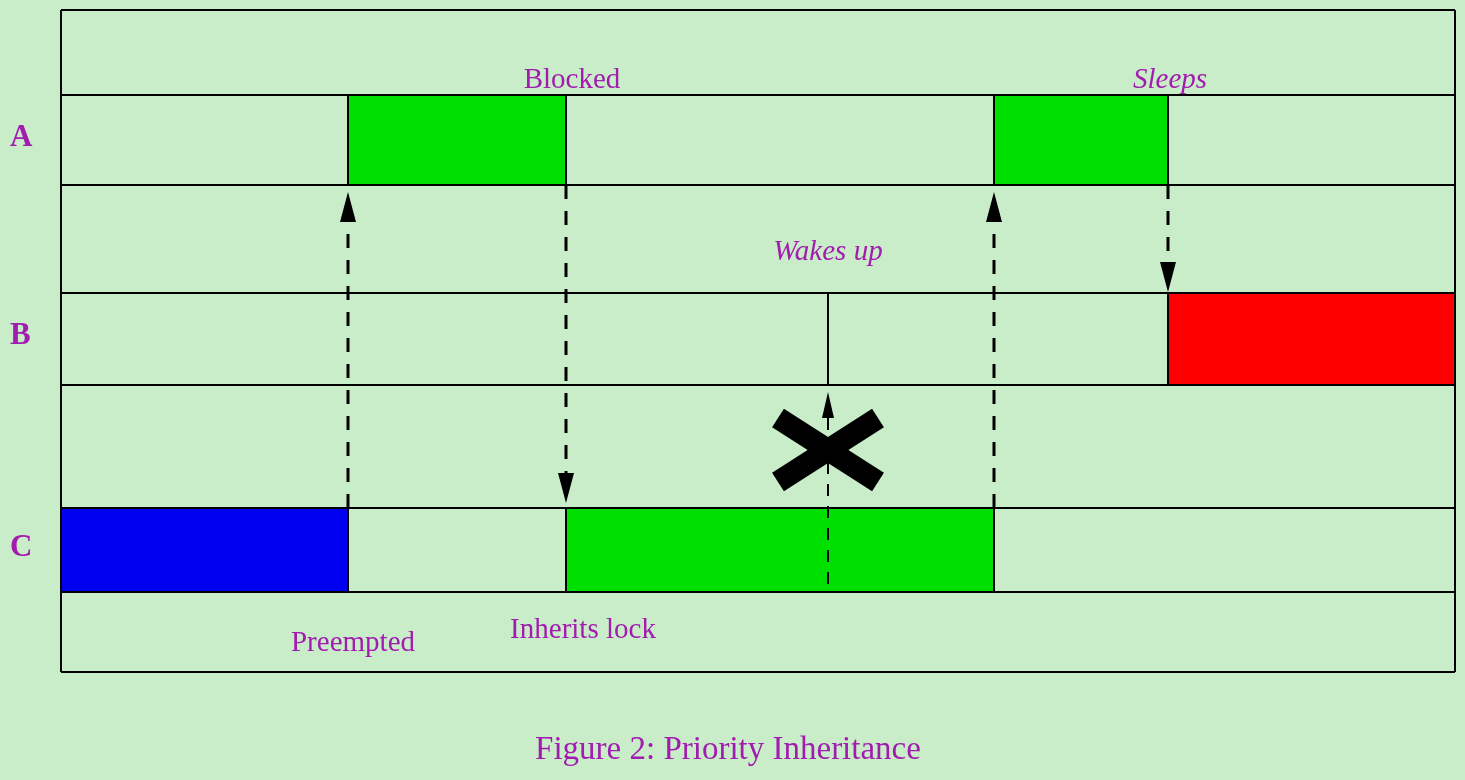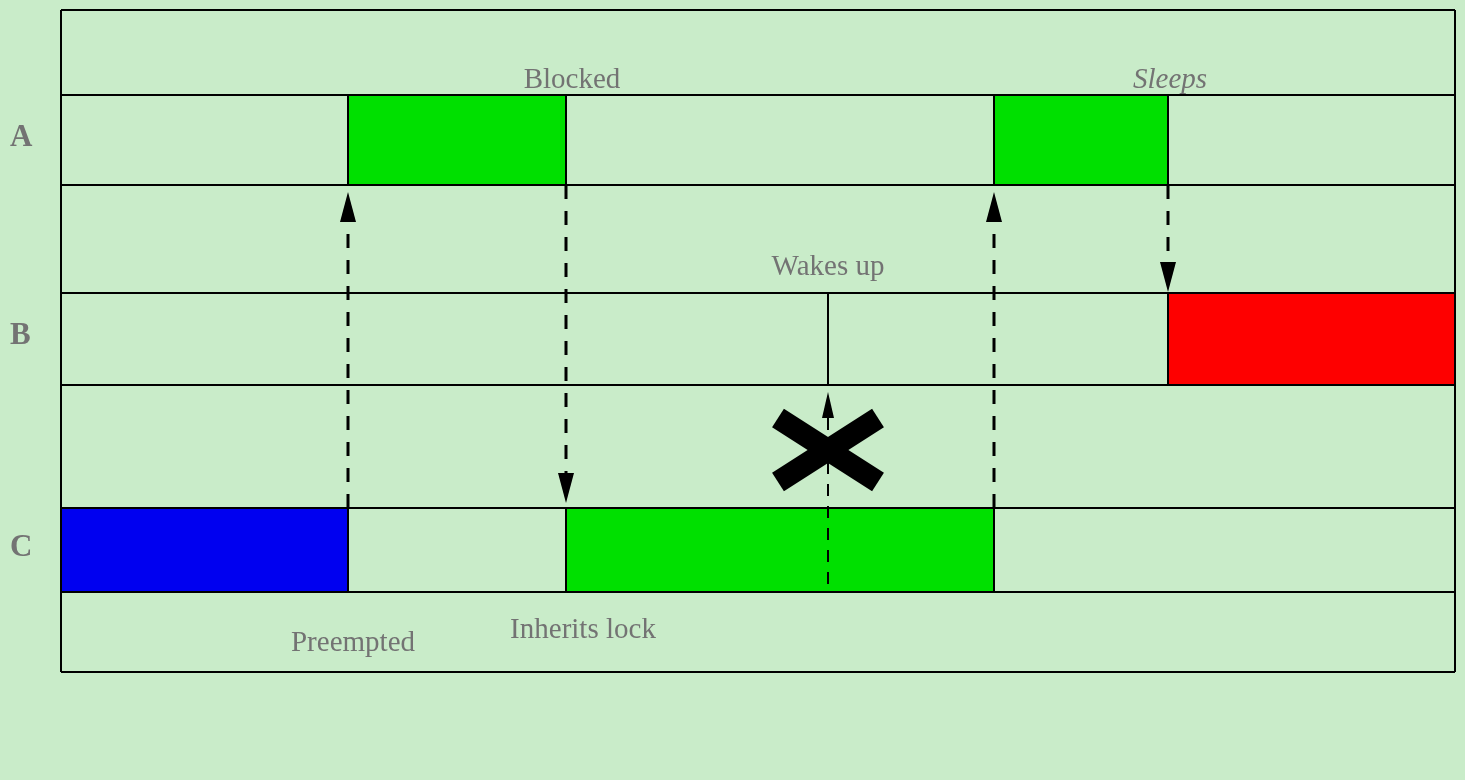--- a/index.html
+++ b/index.html
@@ -22,21 +22,21 @@
   svg#diagram {
     position: absolute;
     top: 0;
     left: 0;
     width: 1465px;
     height: 780px;
     display: block;
   }
   .lbl {
     position: absolute;
-    color: #737373;
+    color: #a21caf;
     white-space: nowrap;
     font-family: "Liberation Serif", "DejaVu Serif", serif;
   }
   .row-label {
     font-weight: bold;
     font-size: 31px;
     line-height: 1;
   }
   .annot {
     font-size: 29px;
@@ -112,19 +112,20 @@
     </g>
   </svg>
 
   <div class="lbl row-label" style="left:10px; top:120px;">A</div>
   <div class="lbl row-label" style="left:10px; top:318px;">B</div>
   <div class="lbl row-label" style="left:10px; top:530px;">C</div>
 
   <div class="lbl annot" style="left:572px; top:64px;">Blocked</div>
   <div class="lbl annot" style="left:1170px; top:64px;font-style:italic;">Sleeps</div>
 
-  <div class="lbl annot" style="left:828px; top:251px;">Wakes up</div>
+  <div class="lbl annot" style="left:828px; top:236px;font-style:italic;">Wakes up</div>
 
   <div class="lbl annot" style="left:353px; top:614px;margin-top:13px;">Preempted</div>
   <div class="lbl annot" style="left:583px; top:614px;">Inherits lock</div>
 
+  <div class="lbl caption" style="left:728px; top:732px;">Figure 2: Priority Inheritance</div>
 
 </div>
 
 </body></html>

